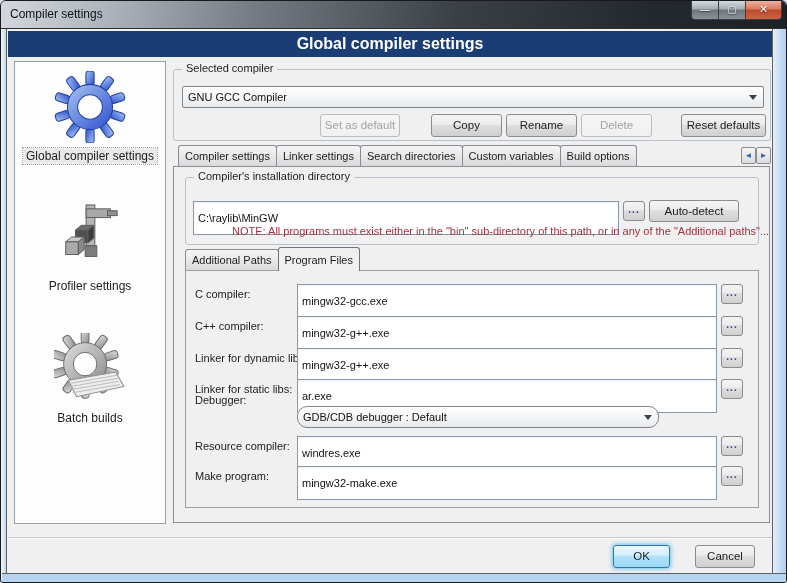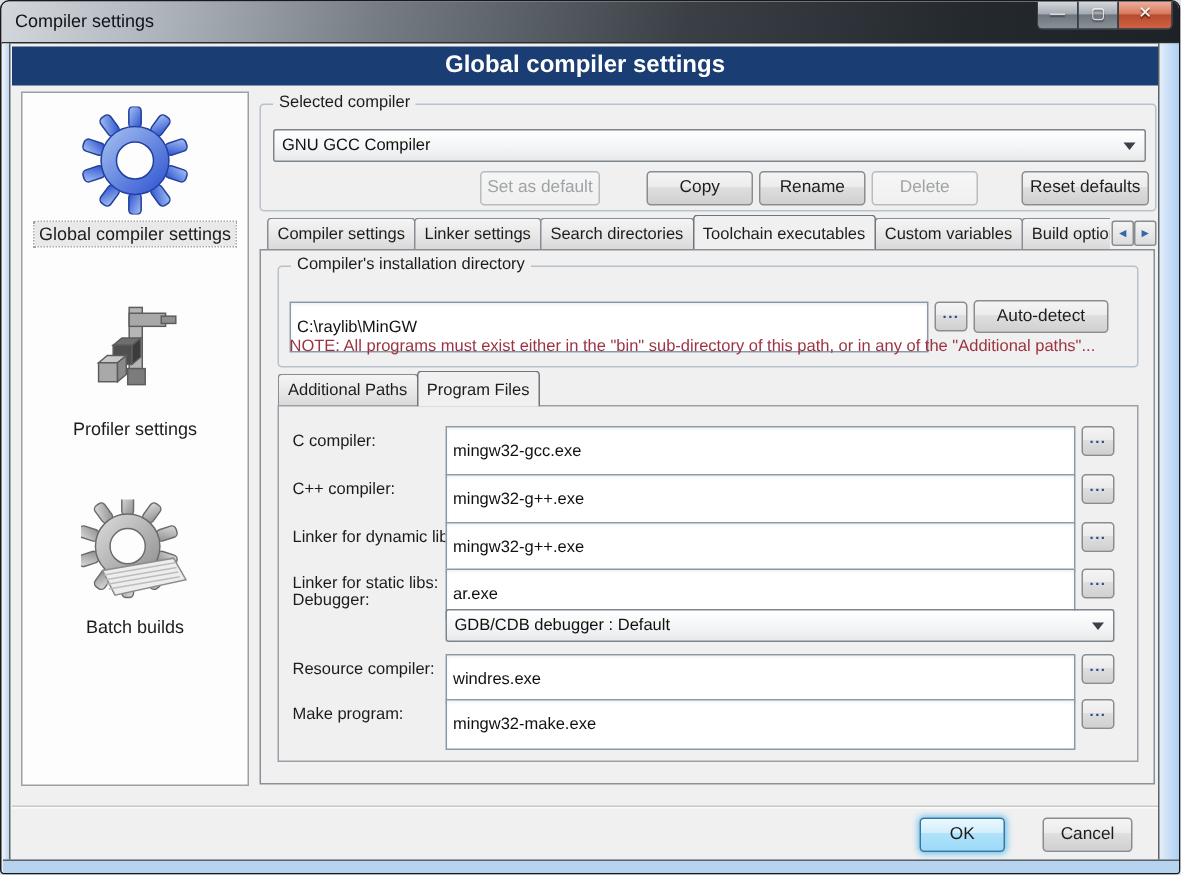--- a/index.html
+++ b/index.html
@@ -64,21 +64,21 @@
   .tab-arrow{position:absolute;top:146px;width:15px;height:17px;border:1px solid #8a8d90;border-radius:2px;
     background:linear-gradient(#f4f4f4,#dcdcdc);font-size:8px;color:#3864a8;text-align:center;line-height:15px;cursor:pointer;}
   .tabpage{position:absolute;left:172px;top:165px;width:597px;height:357px;background:#f0f0f0;border:1px solid #8a9097;}
   
   .subtabstrip{position:absolute;left:184px;top:248px;height:21px;display:flex;align-items:flex-end;z-index:2;}
   .subbox{position:absolute;left:184px;top:269px;width:574px;height:238px;border:1px solid #9aa0a8;background:#f0f0f0;}
   
   .txt{position:absolute;height:20px;border:1px solid #8b98a5;background:#fff;font-size:11px;color:#111;
     padding:16px 4px;font-family:"Liberation Sans","DejaVu Sans",sans-serif;box-shadow:inset 0 1px 2px rgba(0,0,0,.07);}
   .flabel{position:absolute;font-size:11px;color:#1c1c1c;line-height:20px;white-space:nowrap;}
-  .note{position:absolute;font-size:11px;color:#9c3340;white-space:nowrap;}
+  .note{position:absolute;font-size:11px;color:#9c3340;white-space:nowrap;padding-left:39px;}
   .divider{position:absolute;left:7px;top:536px;width:764px;border-top:1px solid #c9c9c9;border-bottom:1px solid #fbfbfb;}
 </style>
 </head>
 <body>
 
 <div class="window">
 
   <div class="titlebar">
     <span class="title-text">Compiler settings</span>
   </div>
@@ -185,21 +185,20 @@
         <div class="btn" style="left: 332px; top: 44px; width: 71px;">Rename</div>
         <div class="btn disabled" style="left: 407px; top: 44px; width: 71px;">Delete</div>
         <div class="btn" style="left: 507px; top: 44px; width: 85px;">Reset defaults</div>
       </div>
   </div>
 
   <div class="tabstrip" id="tabstrip">
       <div class="tab">Compiler settings</div>
       <div class="tab">Linker settings</div>
       <div class="tab">Search directories</div>
-      <div class="tab active">Toolchain executables</div>
       <div class="tab">Custom variables</div>
       <div class="tab">Build options</div>
     </div>
   <div class="tab-arrow" style="left:740px;"><span>◄</span></div>
   <div class="tab-arrow" style="left:755px;"><span>►</span></div>
 
   <div class="tabpage"></div>
 
   <div class="group" style="left:184px;top:176px;width:574px;height:68px;">
     <span class="legend">Compiler's installation directory</span>
@@ -221,21 +220,21 @@
       <div class="flabel" style="left: 194px; top: 315px;">C++ compiler:</div>
       <input class="txt" value="mingw32-g++.exe" style="left: 296px; top: 315px; width: 420px;">
       <div class="browse" style="position: absolute; left: 720px; top: 315px;">...</div>
       <div class="flabel" style="left: 194px; top: 347px;">Linker for dynamic libs:</div>
       <input class="txt" value="mingw32-g++.exe" style="left: 296px; top: 347px; width: 420px;">
       <div class="browse" style="position: absolute; left: 720px; top: 347px;">...</div>
       <div class="flabel" style="left: 194px; top: 378px;">Linker for static libs:</div>
       <input class="txt" value="ar.exe" style="left: 296px; top: 378px; width: 420px;">
       <div class="browse" style="position: absolute; left: 720px; top: 378px;">...</div>
       <div class="flabel" style="left: 194px; top: 389px;">Debugger:</div>
-      <div class="combo" style="left: 296px; top: 405px; width: 446px;">
+      <div class="combo" style="left: 296px; top: 405px; width: 362px; border-radius: 10px;">
         <span class="ctext">GDB/CDB debugger : Default</span>
         <span class="carrow"></span>
       </div>
       <div class="flabel" style="left: 194px; top: 435px;">Resource compiler:</div>
       <input class="txt" value="windres.exe" style="left: 296px; top: 435px; width: 420px;">
       <div class="browse" style="position: absolute; left: 720px; top: 435px;">...</div>
       <div class="flabel" style="left: 194px; top: 465px;">Make program:</div>
       <input class="txt" value="mingw32-make.exe" style="left: 296px; top: 465px; width: 420px;">
       <div class="browse" style="position: absolute; left: 720px; top: 465px;">...</div>
     </div>

